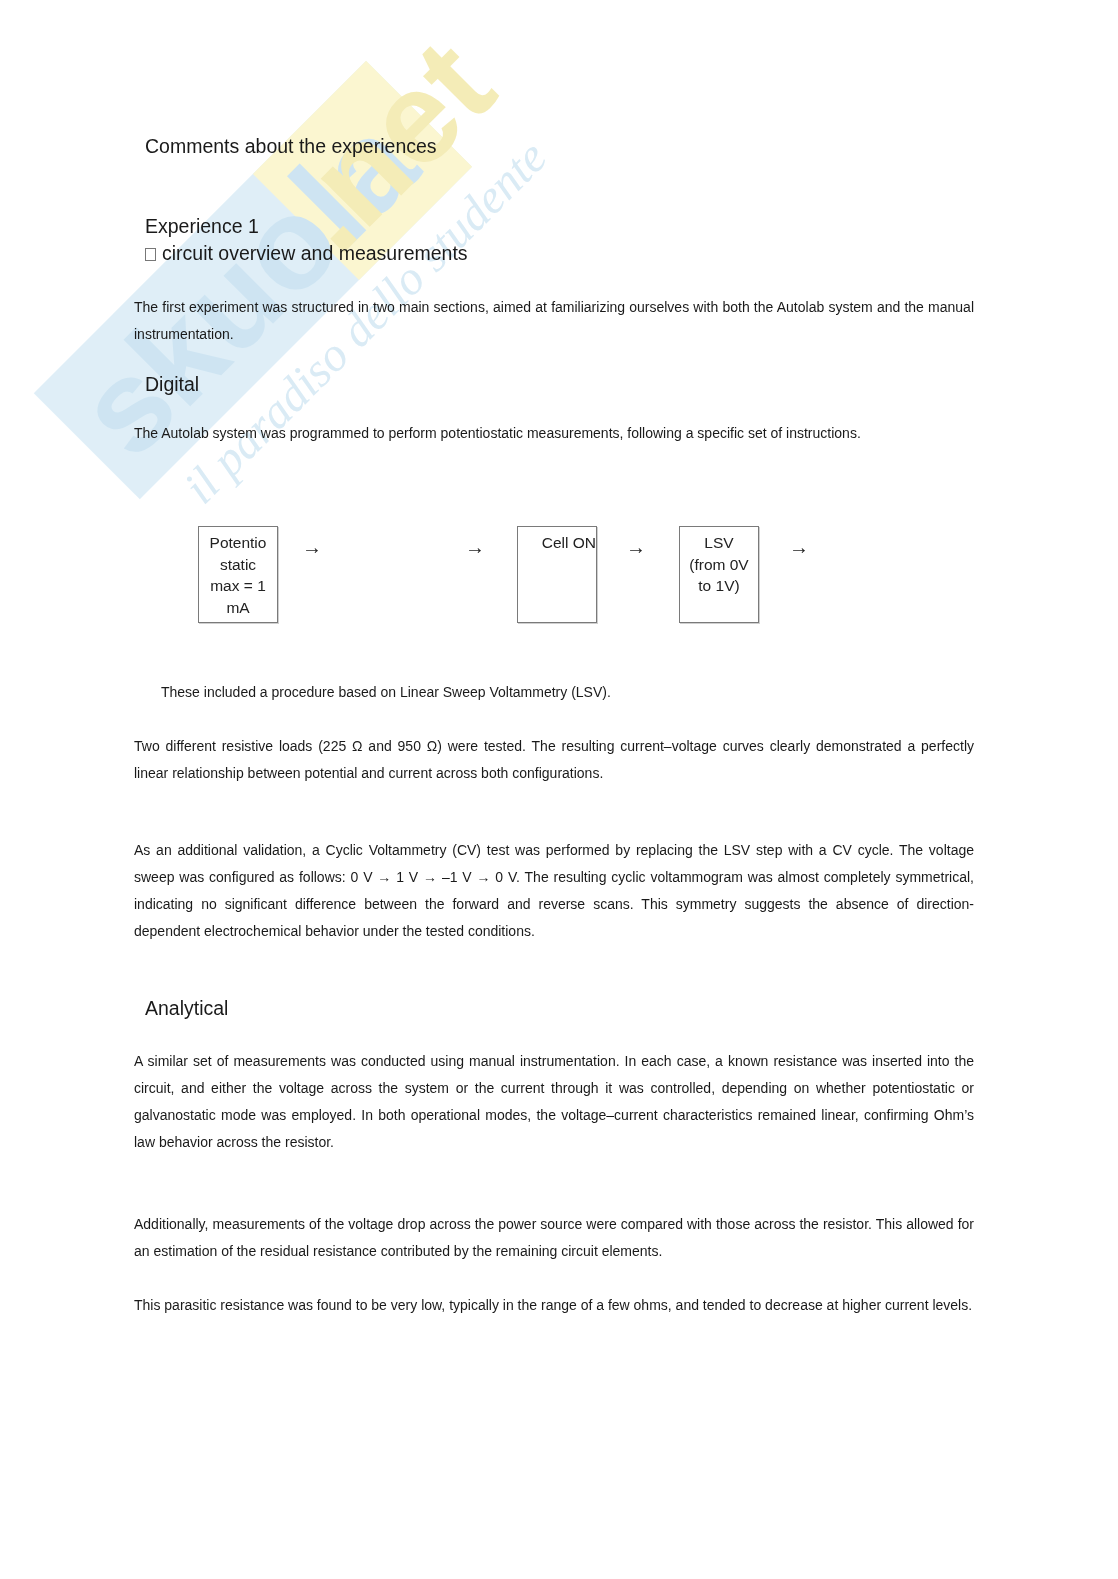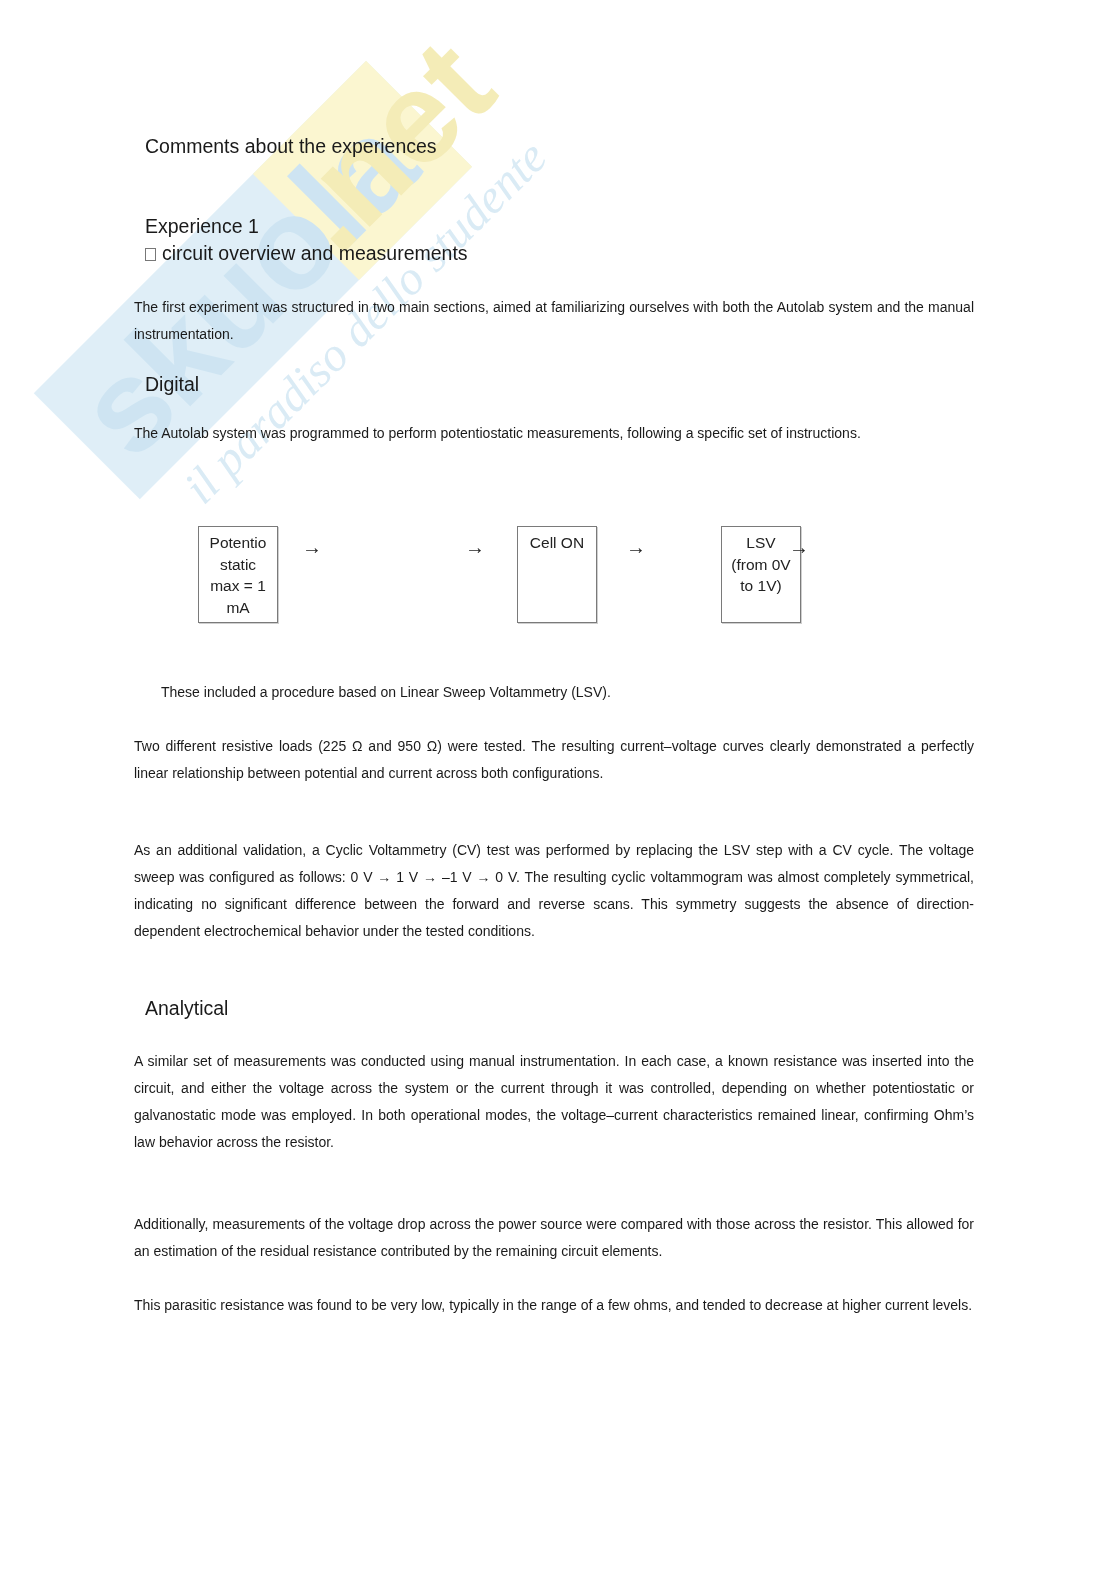--- a/index.html
+++ b/index.html
@@ -44,25 +44,25 @@
 
   <div class="flow">
     <div class="fbox" style="left:0;margin-left:6px;">
       <div>Potentio</div>
       <div>static</div>
       <div>max = 1</div>
       <div>mA</div>
     </div>
     <span class="farrow" style="left:110px;">→</span>
     <span class="farrow" style="left:273px;">→</span>
-    <div class="fbox" style="left:325px;">
+    <div class="fbox" style="left:325px;text-align:right;">
       <div>Cell ON</div>
     </div>
     <span class="farrow" style="left:434px;">→</span>
-    <div class="fbox" style="left:487px;margin-left:42px;">
+    <div class="fbox" style="left:487px;">
       <div>LSV</div>
       <div>(from 0V</div>
       <div>to 1V)</div>
     </div>
     <span class="farrow" style="left:597px;">→</span>
   </div>
 
   <div class="p" style="top:679px;margin-left:27px;">These included a procedure based on Linear Sweep Voltammetry (LSV).</div>
 
   <div class="p" style="top:733px;">Two different resistive loads (225 Ω and 950 Ω) were tested. The resulting current–voltage curves clearly demonstrated a perfectly linear relationship between potential and current across both configurations.</div>

